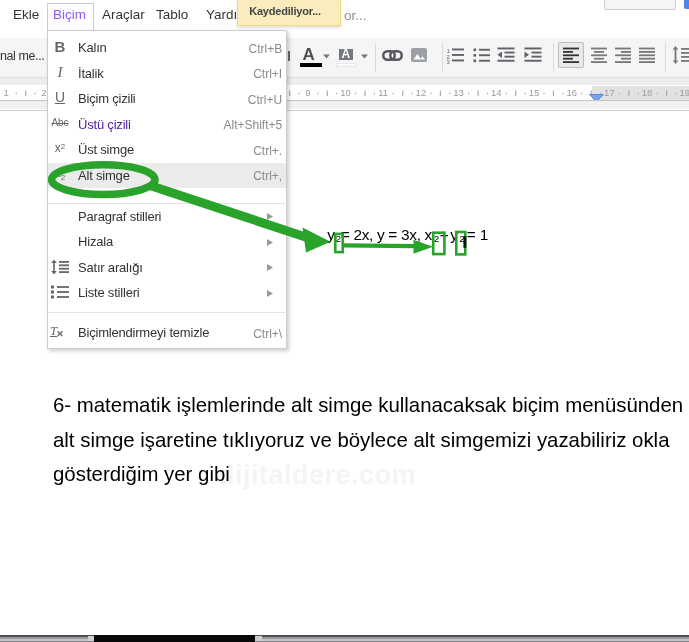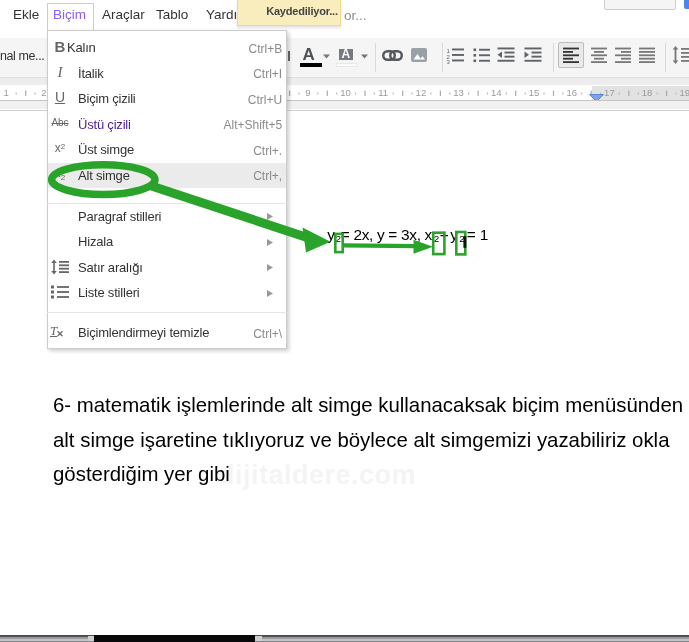--- a/index.html
+++ b/index.html
@@ -211,21 +211,21 @@
 <div style="position:absolute;left:459.3px;top:233.9px;font-size:9.9px;color:#000;white-space:pre;line-height:1">2</div>
 <div style="position:absolute;left:466.7px;top:226.9px;font-size:15.4px;color:#000;white-space:pre;line-height:1">=</div>
 <div style="position:absolute;left:479.8px;top:226.9px;font-size:15.4px;color:#000;white-space:pre;line-height:1">1</div>
 <div class="abs" id="para" style="left:53px;top:388.4px;width:620px;font-family:Liberation Sans, sans-serif;font-size:20.4px;line-height:34.2px;color:#000;white-space:nowrap">6- matematik işlemlerinde alt simge kullanacaksak biçim menüsünden<br>alt simge işaretine tıklıyoruz ve böylece alt simgemizi yazabiliriz okla<br>gösterdiğim yer gibi</div>
 
 <div class="abs" style="left:47px;top:3px;width:47px;height:27px;background:#fff;border:1px solid #ccc;border-bottom:none"></div>
 <div class="abs" style="left:53px;top:6.5px;font-size:13.5px;color:#8b5cf6">Biçim</div>
 <div class="abs" style="left:47px;top:30px;width:240px;height:319px;background:#fff;border:1px solid #ccc;box-shadow:2px 2px 4px rgba(0,0,0,0.2)"></div>
 <div style="position:absolute;left:48px;top:162.5px;width:238px;height:25.5px;background:#ebebeb"></div>
 <div style="position:absolute;left:51px;top:38.0px;width:18px;text-align:center;font-weight:bold;font-size:15px;color:#666">B</div>
-<div style="position:absolute;left:67px;top:40.0px;font-size:13px;letter-spacing:-0.2px;color:#333;white-space:nowrap">Kalın</div>
+<div style="position:absolute;left:78px;top:40.0px;font-size:13px;letter-spacing:-0.2px;color:#333;white-space:nowrap">Kalın</div>
 <div style="position:absolute;right:406.8px;top:41.5px;font-size:12px;color:#8a8a8a;white-space:nowrap">Ctrl+B</div>
 <div style="position:absolute;left:51px;top:63.5px;width:18px;text-align:center;font-style:italic;font-family:'Liberation Serif',serif;font-size:15px;color:#666">I</div>
 <div style="position:absolute;left:78px;top:65.5px;font-size:13px;letter-spacing:-0.2px;color:#333;white-space:nowrap">İtalik</div>
 <div style="position:absolute;right:406.8px;top:67.0px;font-size:12px;color:#8a8a8a;white-space:nowrap">Ctrl+I</div>
 <div style="position:absolute;left:51px;top:89.0px;width:18px;text-align:center;font-size:14px;color:#666;text-decoration:underline">U</div>
 <div style="position:absolute;left:78px;top:91.0px;font-size:13px;letter-spacing:-0.2px;color:#333;white-space:nowrap">Biçim çizili</div>
 <div style="position:absolute;right:406.8px;top:92.5px;font-size:12px;color:#8a8a8a;white-space:nowrap">Ctrl+U</div>
 <div style="position:absolute;left:48px;top:116.5px;width:24px;text-align:center;font-size:10px;color:#666;text-decoration:line-through">Abc</div>
 <div style="position:absolute;left:78px;top:116.5px;font-size:13px;letter-spacing:-0.2px;color:#4c1d95;white-space:nowrap">Üstü çizili</div>
 <div style="position:absolute;right:406.8px;top:118.0px;font-size:12px;color:#8a8a8a;white-space:nowrap">Alt+Shift+5</div>
@@ -268,21 +268,21 @@
 <svg style="position:absolute;left:266px;top:289.6px" width="8" height="8" viewBox="0 0 8 8">
     <path d="M1 0 L7 3.5 L1 7 Z" fill="#999"></path>
   </svg>
 <div style="position:absolute;left:50px;top:323.0px;width:20px;text-align:left;font-size:13px;color:#666"><span style="font-style:italic;font-family:'Liberation Serif',serif;text-decoration:underline">T</span><span style="font-size:9px;font-weight:bold;position:relative;left:-1px;top:2px">✕</span></div>
 <div style="position:absolute;left:78px;top:325.0px;font-size:13px;letter-spacing:-0.2px;color:#333;white-space:nowrap">Biçimlendirmeyi temizle</div>
 <div style="position:absolute;right:406.8px;top:326.5px;font-size:12px;color:#8a8a8a;white-space:nowrap">Ctrl+\</div>
 <div style="position:absolute;left:47px;top:202.5px;width:240px;height:1px;background:#e4e4e4"></div>
 <div style="position:absolute;left:47px;top:311.5px;width:240px;height:1px;background:#e4e4e4"></div>
 
 <div class="abs" style="left:237px;top:0;width:104px;height:25.5px;background:#f9edbe;border:1px solid #eedc82;border-top:none;box-shadow:0 2px 3px rgba(0,0,0,0.12)"></div>
-<div class="abs" style="left:250px;top:4.5px;width:104px;text-align:center;font-size:11px;font-weight:bold;letter-spacing:-0.2px;color:#444">Kaydediliyor...</div>
+<div class="abs" style="left:233px;top:4.5px;width:104px;text-align:center;font-size:11px;font-weight:bold;letter-spacing:-0.2px;color:#444">Kaydediliyor...</div>
 
 <div class="abs" style="left:0;top:635.3px;width:689px;height:6.7px;background:linear-gradient(#4e4f53 0%,#4e4f53 28%,#9a9b9f 28%,#9a9b9f 55%,#c2c3c6 55%,#c2c3c6 80%,#85868a 80%,#85868a 100%)"></div>
 <div class="abs" style="left:88px;top:636px;width:6px;height:5px;background:#cfcfcf"></div>
 <div class="abs" style="left:255px;top:636px;width:7px;height:5px;background:#cfcfcf"></div>
 <div class="abs" style="left:94px;top:635px;width:161px;height:7px;background:#09090b"></div>
 
 <svg class="abs" style="left:0;top:0;pointer-events:none" width="689" height="642" viewBox="0 0 689 642">
 <ellipse cx="103.3" cy="179.6" rx="51.7" ry="14.9" fill="none" stroke="#2aa32a" stroke-width="7.5"></ellipse>
 <path d="M150 185.5 L307 237.5" stroke="#2aa32a" stroke-width="9" fill="none"></path>
 <path d="M302.5 227.5 L306 252.5 L330.5 241.8 Z" fill="#2aa32a"></path>

